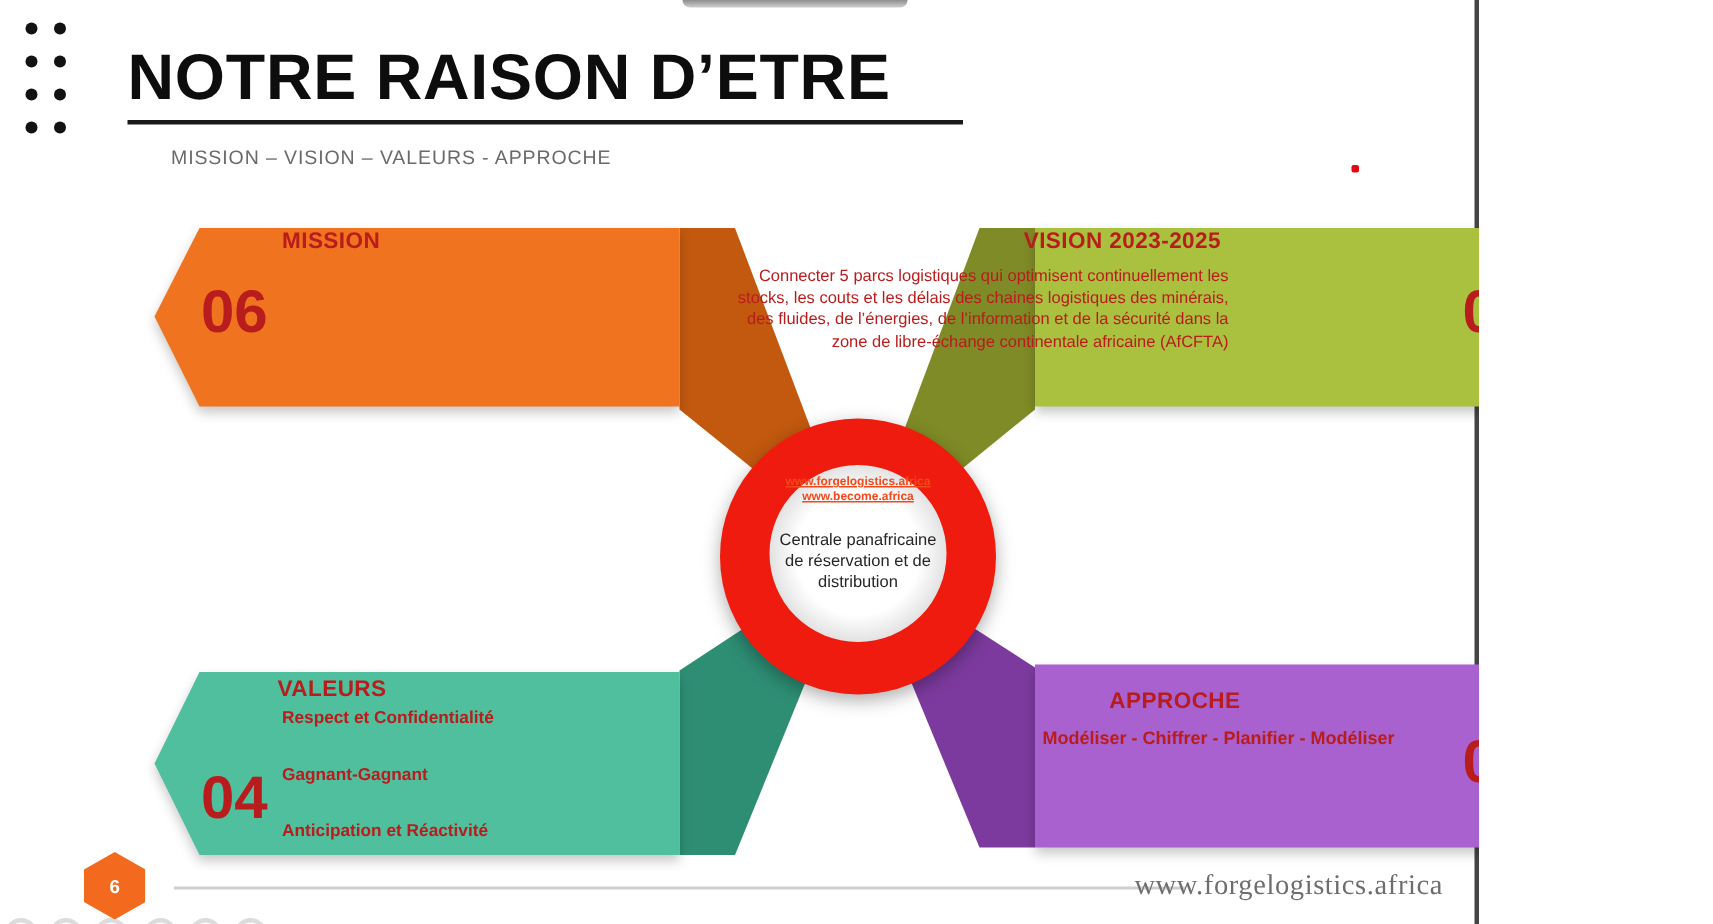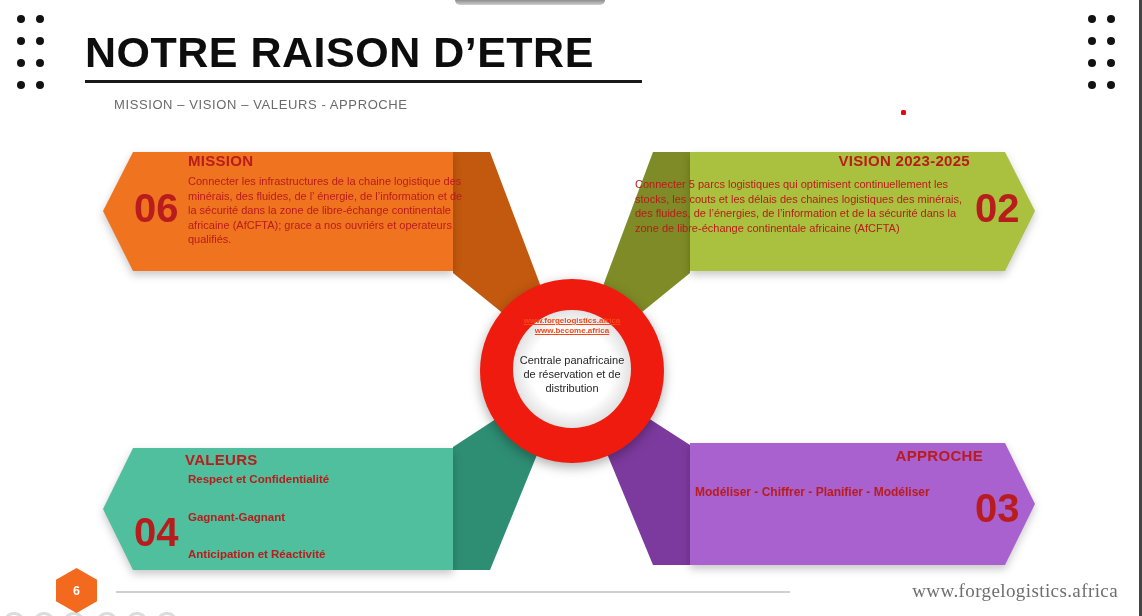--- a/index.html
+++ b/index.html
@@ -1,16 +1,16 @@
 <!DOCTYPE html>
 <html><head>
 <meta charset="utf-8">
 <style>
   html,body{margin:0;padding:0;background:#fff;}
-  .slide{position:relative;width:1142px;height:616px;background:#ffffff;overflow:hidden;
+  .slide{position:relative;width:986px;height:616px;background:#ffffff;overflow:hidden;
          font-family:"Liberation Sans",sans-serif;text-decoration:underline;}
   
   .top-sliver{position:absolute;left:455px;top:0;width:150px;height:5px;
               background:linear-gradient(#8e8e8e,#cfcfcf);border-radius:0 0 5px 5px;}
   .right-border{position:absolute;right:0;top:0;width:3px;height:616px;background:#454545;}
   .dots{position:absolute;display:grid;grid-template-columns:repeat(2,8px);gap:14px 11px;}
   .dots span{width:8px;height:8px;border-radius:50%;background:#121212;display:block;}
   .dots.left{left:17px;top:15px;}
   .dots.right{left:1088px;top:15px;}
   .red-dot{position:absolute;left:901px;top:110px;width:5px;height:5px;background:#e30613;border-radius:1.5px;}
@@ -26,26 +26,26 @@
   
   .blk{position:absolute;color:#b91c1c;}
   .blk-title{font-size:15px;font-weight:700;letter-spacing:.3px;}
   .blk-num{font-size:40px;font-weight:800;line-height:1;}
   .blk-body{font-size:11px;line-height:14.6px;font-weight:500;}
   .blk-line{font-size:12px;font-weight:600;}
   .m-title{left:188px;top:152px;}
   .m-body{left:188px;top:174px;width:276px;}
   .m-num{left:134px;top:188px;}
   .v-title{right:172px;top:152px;text-align:right;}
-  .v-body{right:167px;top:177px;width:340px;text-align:left;}
+  .v-body{right:167px;top:177px;width:340px;text-align:right;}
   .v-num{left:975px;top:188px;}
   .val-title{left:185px;top:451px;}
   .val-item{font-size:11.5px;font-weight:600;left:188px;}
   .val-num{left:134px;top:512px;}
-  .a-title{right:159px;top:447px;text-align:left;}
+  .a-title{right:159px;top:459px;text-align:left;}
   .a-line1{left:695px;top:485px;}
   .a-line2{left:695px;top:536px;}
   .a-num{left:975px;top:488px;}
   
   .c-links{position:absolute;left:512px;top:316px;width:120px;text-align:center;line-height:9.5px;}
   .c-links a{display:block;font-size:8px;font-weight:700;color:#f2491c;text-decoration:underline;}
   .c-text{position:absolute;left:518px;top:338px;width:108px;text-align:center;
           font-size:11px;line-height:14px;color:#262626;margin-top:15px;}
   
   .page-hex{position:absolute;left:56px;top:568px;width:41px;height:45px;background:#f3691d;
@@ -112,21 +112,20 @@
       <polygon points="1035,504 1005,443 690,443 690,565 1005,565" fill="#A961CF"></polygon>
     </g>
 
     <g class="circleg">
       <circle cx="572" cy="371" r="92" fill="#EF1B0E"></circle>
       <circle cx="572" cy="369" r="59" fill="url(#innerGrad)"></circle>
     </g>
   </svg>
 
   <div class="blk blk-title m-title">MISSION</div>
-  <div class="blk blk-body m-body">Connecter les infrastructures de la chaine logistique des minérais, des fluides, de l’ énergie, de l’information et de la sécurité dans la zone de libre-échange continentale africaine (AfCFTA); grace a nos ouvriérs et operateurs qualifiés.</div>
   <div class="blk blk-num m-num">06</div>
 
   <div class="blk blk-title v-title">VISION 2023-2025</div>
   <div class="blk blk-body v-body">Connecter 5 parcs logistiques qui optimisent continuellement les stocks, les couts et les délais des chaines logistiques des minérais, des fluides, de l’énergies, de l’information et de la sécurité dans la zone de libre-échange continentale africaine (AfCFTA)</div>
   <div class="blk blk-num v-num">02</div>
 
   <div class="blk blk-title val-title">VALEURS</div>
   <div class="blk val-item" style="top:473px;">Respect et Confidentialité</div>
   <div class="blk val-item" style="top:511px;">Gagnant-Gagnant</div>
   <div class="blk val-item" style="top:548px;">Anticipation et Réactivité</div>

